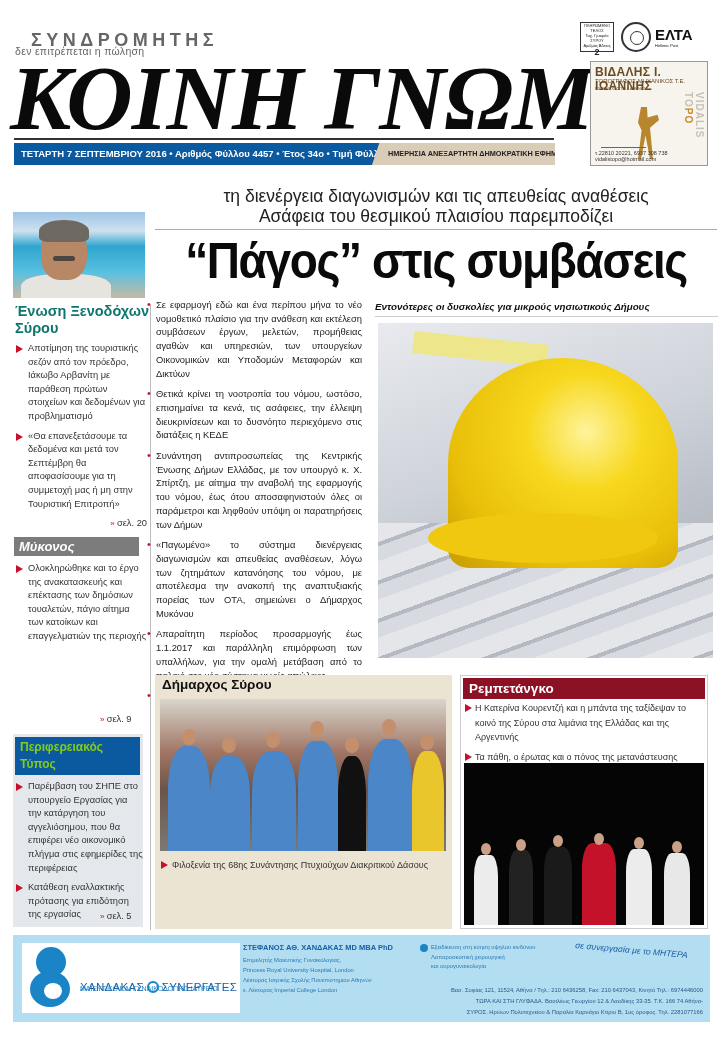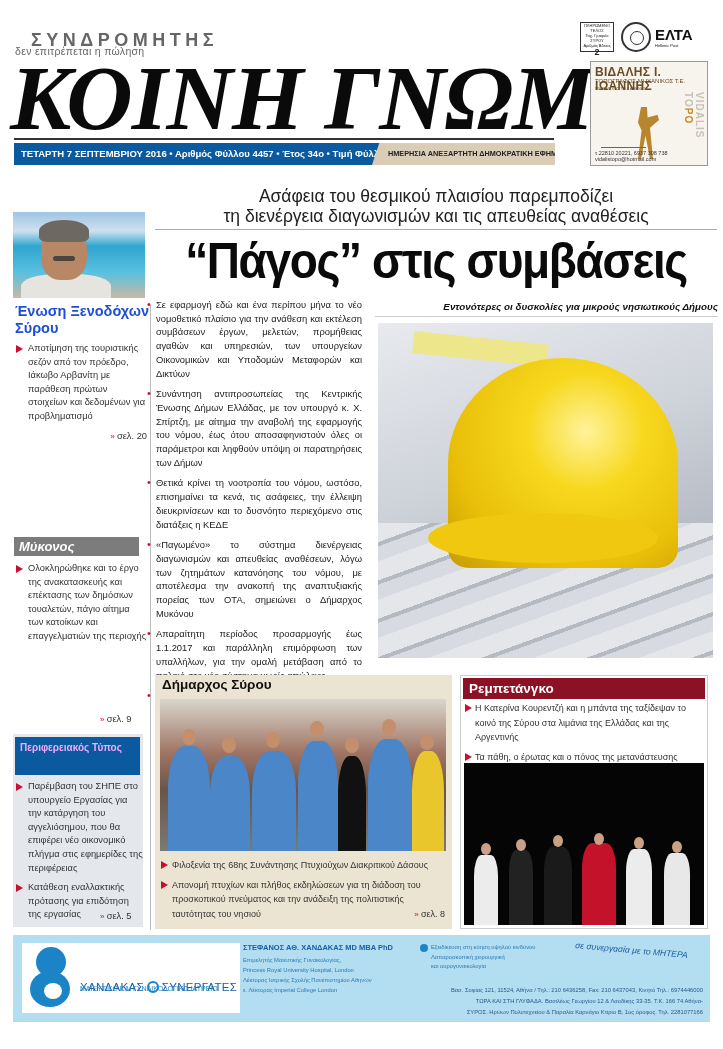--- a/index.html
+++ b/index.html
@@ -24,38 +24,38 @@
 .adbox .fig{position:absolute;left:38px;top:45px;width:30px;height:52px;background:#b8862c;clip-path:polygon(40% 0,60% 0,62% 20%,95% 15%,100% 25%,70% 40%,80% 100%,70% 100%,55% 55%,40% 100%,30% 100%,42% 45%,30% 30%)}
 .adbox .ln{position:absolute;left:10px;top:85px;width:45px;height:1px;background:#666}
 .adbox .vt{position:absolute;right:2px;top:30px;writing-mode:vertical-rl;font-size:10px;font-weight:bold;color:#c7c0b5;letter-spacing:1px}
 .adbox .vt span{color:#c98a27}
 .adbox .ct{position:absolute;left:4px;bottom:3px;font-size:5.5px;line-height:6px;color:#333}
 .profile{left:13px;top:212px;width:132px;height:86px;background:linear-gradient(180deg,#9ec5e4 0%,#cfe1ef 22%,#2fa5cf 40%,#59c0e0 70%,#c7b9a3 100%);overflow:hidden}
 .profile .head{position:absolute;left:28px;top:12px;width:46px;height:56px;border-radius:45% 45% 40% 40%;background:#b88866}
 .profile .hair{position:absolute;left:26px;top:8px;width:50px;height:22px;border-radius:50% 50% 20% 20%;background:#6e6862}
 .profile .body{position:absolute;left:8px;top:62px;width:90px;height:30px;border-radius:40% 40% 0 0;background:#e6e4df}
 .profile .moust{position:absolute;left:40px;top:44px;width:22px;height:5px;background:#4b4440;border-radius:4px}
-.hotel-title{left:15px;top:303px;width:135px;font-size:14.5px;font-weight:bold;line-height:17px;color:#1d4ed8}
+.hotel-title{left:15px;top:303px;width:135px;font-size:14.5px;font-weight:bold;line-height:17px;color:#0f766e}
 .side-list{font-size:9.3px;color:#333;line-height:13.6px}
 .side-list .it{position:relative;padding-left:13px;margin-bottom:6px}
 .side-list .it::before{content:"";position:absolute;left:1px;top:3px;border-left:7px solid #c8102e;border-top:4px solid transparent;border-bottom:4px solid transparent}
 .pg{display:block;text-align:right;color:#333}
 .pg::before{content:"» ";color:#c8102e;font-size:8px}
 .col-rule{left:150px;top:305px;width:1px;height:625px;background:#bbb}
 .myk-head{left:14px;top:537px;width:125px;height:19px;background:#7c7c7c;color:#fff;font-size:13px;font-weight:bold;line-height:19px;padding-left:5px;font-style:italic}
 .peri-box{left:13px;top:734px;width:130px;height:193px;background:#e4e8ec}
-.peri-head{left:15px;top:737px;width:125px;height:38px;background:#0b5aa0;color:#f0abfc;font-size:10px;font-weight:bold;line-height:17px;padding:2px 5px}
+.peri-head{left:15px;top:737px;width:125px;height:38px;background:#0b5aa0;color:#84cc16;font-size:12px;font-weight:bold;line-height:17px;padding:2px 5px}
 .kicker{left:155px;top:186px;width:562px;text-align:center;font-size:17.5px;line-height:20px;color:#222}
 .kicker-rule{left:155px;top:229px;width:562px;height:1px;background:#c9a0a0}
 .headline{left:155px;top:226px;width:562px;text-align:center;font-family:"Liberation Sans",sans-serif;font-weight:bold;font-size:50px;line-height:70px;letter-spacing:-1.5px;transform:scaleX(0.92);color:#0a0a0a;white-space:nowrap}
 .main-list{left:147px;top:298px;width:215px;font-size:9.4px;line-height:13.7px;color:#222;text-align:justify}
 .main-list .it{position:relative;padding-left:9px;margin-bottom:7px}
 .main-list .it::before{content:"•";position:absolute;left:0;top:0;color:#c8102e;font-size:11px}
 .main-list .pg{display:inline;float:right}
-.subhead{left:375px;top:301px;width:343px;font-size:9.8px;font-weight:bold;font-style:italic;line-height:12px;color:#111;text-align:right;white-space:nowrap}
+.subhead{left:375px;top:301px;width:343px;font-size:9.8px;font-weight:bold;font-style:italic;line-height:12px;color:#111;text-align:left;white-space:nowrap}
 .subhead-rule{left:375px;top:316px;width:343px;height:1px;background:#ccc}
 .helmet{left:378px;top:323px;width:335px;height:335px;background:linear-gradient(160deg,#e8eaee 0%,#cfd3da 40%,#b7bcc5 70%,#9da3ad 100%);overflow:hidden}
 .helmet .rolls{position:absolute;left:0;top:200px;width:335px;height:135px;background:repeating-linear-gradient(160deg,#e4e6ea 0 18px,#b4b9c2 18px 22px,#d7dbe1 22px 36px)}
 .helmet .h{position:absolute;left:70px;top:35px;width:230px;height:210px;border-radius:55% 55% 10% 10%;background:radial-gradient(circle at 60% 35%,#fff39a 0%,#f7d81e 30%,#e8be09 70%,#c59a05 100%)}
 .helmet .brim{position:absolute;left:50px;top:190px;width:230px;height:50px;border-radius:50%;background:#efc80f}
 .helmet .ruler{position:absolute;left:35px;top:15px;width:135px;height:22px;background:#ede68a;transform:rotate(6deg)}
 .scouts-box{left:155px;top:675px;width:297px;height:254px;background:#ece4d3}
 .scouts-title{left:162px;top:677px;font-size:13.5px;font-weight:bold;color:#111}
 .scouts-photo{left:160px;top:699px;width:286px;height:152px;background:linear-gradient(180deg,#d9d6cc 0%,#a07565 35%,#6c5448 60%,#7a7a75 100%);overflow:hidden}
 .scouts-photo .p{position:absolute;bottom:0;border-radius:40% 40% 0 0;background:#4a86c8}
@@ -127,20 +127,21 @@
 
 <div class="abs profile">
   <div class="body"></div>
     <div class="head"></div>
     <div class="hair"></div>
     <div class="moust"></div>
 </div>
 <div class="abs hotel-title">Ένωση Ξενοδόχων Σύρου</div>
 <div class="abs side-list" style="left:15px;top:342px;width:132px">
   <div class="it">Αποτίμηση της τουριστικής σεζόν από τον πρόεδρο, Ιάκωβο Αρβανίτη με παράθεση πρώτων στοιχείων και δεδομένων για προβληματισμό</div>
+  <div class="it">«Θα επανεξετάσουμε τα δεδομένα και μετά τον Σεπτέμβρη θα αποφασίσουμε για τη συμμετοχή μας ή μη στην Τουριστική Επιτροπή»</div>
   <span class="pg">σελ. 20</span>
 </div>
 <div class="abs col-rule"></div>
 
 <div class="abs myk-head">Μύκονος</div>
 <div class="abs side-list" style="left:15px;top:562px;width:132px">
   <div class="it">Ολοκληρώθηκε και το έργο της ανακατασκευής και επέκτασης των δημόσιων τουαλετών, πάγιο αίτημα των κατοίκων και επαγγελματιών της περιοχής</div>
 </div>
 <div class="abs" style="left:100px;top:714px;font-size:9.3px">
     <span class="pg">σελ. 9</span>
@@ -150,30 +151,30 @@
 <div class="abs peri-head">Περιφερειακός Τύπος</div>
 <div class="abs side-list" style="left:15px;top:780px;width:128px">
   <div class="it">Παρέμβαση του ΣΗΠΕ στο υπουργείο Εργασίας για την κατάργηση του αγγελιόσημου, που θα επιφέρει νέο οικονομικό πλήγμα στις εφημερίδες της περιφέρειας</div>
   <div class="it">Κατάθεση εναλλακτικής πρότασης για επιδότηση της εργασίας</div>
 </div>
 <div class="abs" style="left:100px;top:911px;font-size:9.3px">
     <span class="pg">σελ. 5</span>
   </div>
 
 <div class="abs kicker">
+  <div>τη διενέργεια διαγωνισμών και τις απευθείας αναθέσεις</div>
   <div>Ασάφεια του θεσμικού πλαισίου παρεμποδίζει</div>
-  <div>τη διενέργεια διαγωνισμών και τις απευθείας αναθέσεις</div>
 </div>
 <div class="abs kicker-rule"></div>
 <div class="abs headline">“Πάγος” στις συμβάσεις</div>
 
 <div class="abs main-list">
   <div class="it">Σε εφαρμογή εδώ και ένα περίπου μήνα το νέο νομοθετικό πλαίσιο για την ανάθεση και εκτέλεση συμβάσεων έργων, μελετών, προμήθειας αγαθών και υπηρεσιών, των υπουργείων Οικονομικών και Υποδομών Μεταφορών και Δικτύων</div>
+  <div class="it">Θετικά κρίνει τη νοοτροπία του νόμου, ωστόσο, επισημαίνει τα κενά, τις ασάφειες, την έλλειψη διευκρινίσεων και το δυσνόητο περιεχόμενο στις διατάξεις η ΚΕΔΕ</div>
   <div class="it">Συνάντηση αντιπροσωπείας της Κεντρικής Ένωσης Δήμων Ελλάδας, με τον υπουργό κ. Χ. Σπίρτζη, με αίτημα την αναβολή της εφαρμογής του νόμου, έως ότου αποσαφηνιστούν όλες οι παράμετροι και ληφθούν υπόψη οι παρατηρήσεις των Δήμων</div>
-  <div class="it">Θετικά κρίνει τη νοοτροπία του νόμου, ωστόσο, επισημαίνει τα κενά, τις ασάφειες, την έλλειψη διευκρινίσεων και το δυσνόητο περιεχόμενο στις διατάξεις η ΚΕΔΕ</div>
   <div class="it">«Παγωμένο» το σύστημα διενέργειας διαγωνισμών και απευθείας αναθέσεων, λόγω των ζητημάτων κατανόησης του νόμου, με αποτέλεσμα την ανακοπή της αναπτυξιακής πορείας των ΟΤΑ, σημειώνει ο Δήμαρχος Μυκόνου</div>
   <div class="it">Απαραίτητη περίοδος προσαρμογής έως 1.1.2017 και παράλληλη επιμόρφωση των υπαλλήλων, για την ομαλή μετάβαση από το παλαιό στο νέο σύστημα χωρίς απώλειες</div>
   <div class="it"><span>Επιπλέον «αγκάθι» στα ήδη υπάρχοντα προβλήματα και οι υποστελεχωμένες Τεχνικές Υπηρεσίες των νησιωτικών Δήμων</span> <span class="pg">σελ. 10 - 11</span></div>
 </div>
 
 <div class="abs subhead">Εντονότερες οι δυσκολίες για μικρούς νησιωτικούς Δήμους</div>
 <div class="abs subhead-rule"></div>
 <div class="abs helmet">
   <div class="rolls"></div>
     <div class="ruler"></div>
@@ -194,21 +195,20 @@
     <div class="hd" style="left:150px;top:22px"></div>
   <div class="p" style="left:178px;width:28px;height:95px;background:#111"></div>
     <div class="hd" style="left:185px;top:38px"></div>
   <div class="p" style="left:208px;width:44px;height:112px"></div>
     <div class="hd" style="left:222px;top:20px"></div>
   <div class="p" style="left:252px;width:32px;height:100px;background:#e9c62c"></div>
     <div class="hd" style="left:260px;top:35px"></div>
 </div>
 <div class="abs scouts-list">
   <div class="it">Φιλοξενία της 68ης Συνάντησης Πτυχιούχων Διακριτικού Δάσους</div>
-  <div class="it"><span>Απονομή πτυχίων και πλήθος εκδηλώσεων για τη διάδοση του προσκοπικού πνεύματος και την ανάδειξη της πολιτιστικής ταυτότητας του νησιού</span> <span class="pg">σελ. 8</span></div>
 </div>
 
 <div class="abs reb-box"></div>
 <div class="abs reb-head">Ρεμπετάνγκο</div>
 <div class="abs reb-list">
   <div class="it">Η Κατερίνα Κουρεντζή και η μπάντα της ταξίδεψαν το κοινό της Σύρου στα λιμάνια της Ελλάδας και της Αργεντινής</div>
   <div class="it"><span>Τα πάθη, ο έρωτας και ο πόνος της μετανάστευσης ενώθηκαν μέσα από τη μουσική</span> <span class="pg">σελ. 6</span></div>
 </div>
 <div class="abs stage">
   <div class="d" style="left:10px;width:24px;height:70px;background:#ececec"></div>

